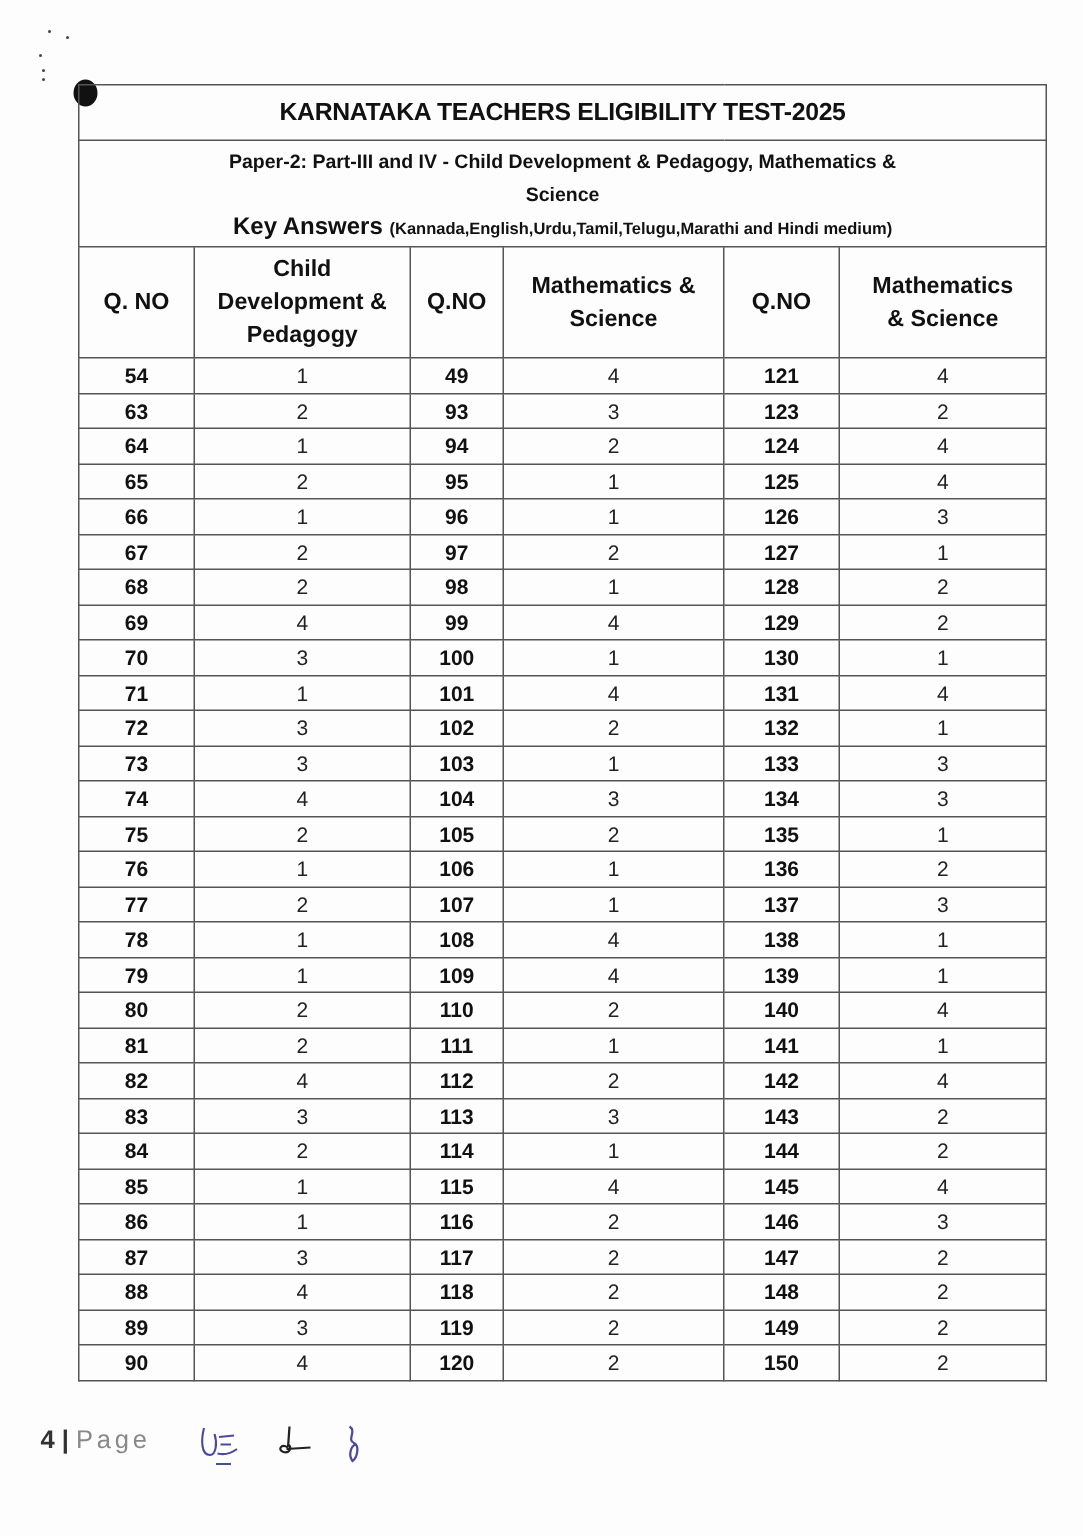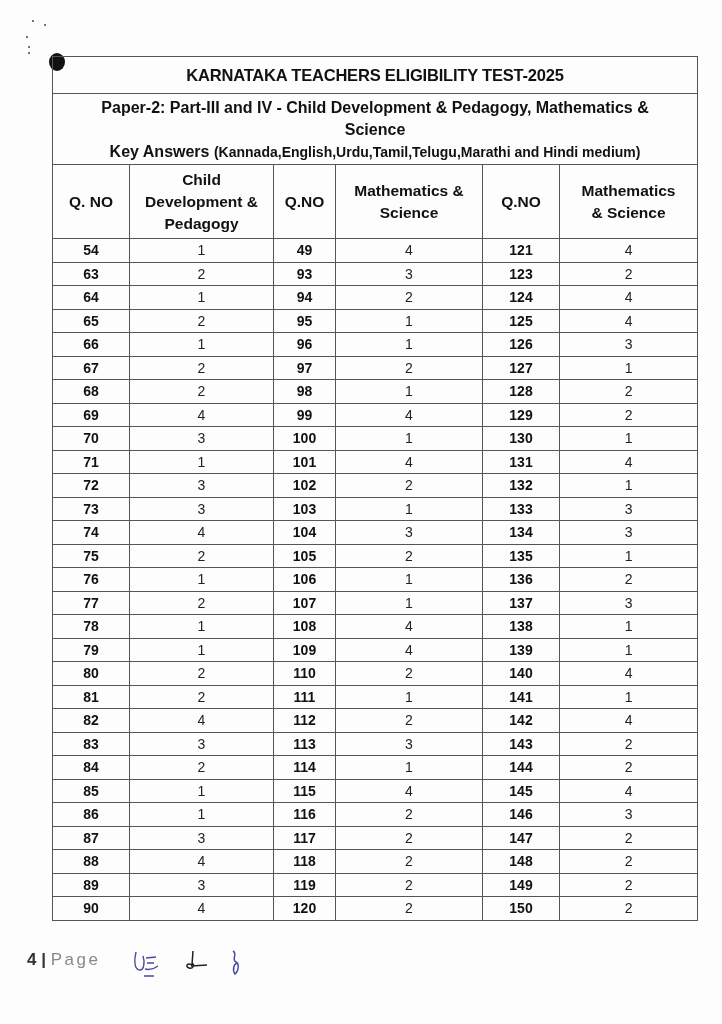--- a/index.html
+++ b/index.html
@@ -7,23 +7,23 @@
          font-family: "Liberation Sans", "DejaVu Sans", sans-serif; color: #111; }
   .page { position: absolute; left: 0; top: 0; width: 722px; height: 1024px; background: #fdfdfd; }
   .specks { position: absolute; left: 20px; top: 14px; width: 30px; height: 50px; }
   .speck { position: absolute; width: 2px; height: 2px; background: #444; border-radius: 50%; }
   .hole { position: absolute; left: 49px; top: 53px; width: 16px; height: 18px; border-radius: 50%; background: #111; }
   table.key { position: absolute; left: 52px; top: 56px; width: 645px; border-collapse: collapse;
               table-layout: fixed; }
   table.key td { border: 1px solid #555; text-align: center; padding: 0; }
   .title-cell { height: 36px; font-size: 16.5px; font-weight: bold; letter-spacing: -0.2px; }
   .sub-cell { height: 68px; font-weight: bold; line-height: 22px; padding-top: 2px !important; }
-  .sub1 { font-size: 16px; }
+  .sub1 { font-size: 13px; }
   .sub2 { font-size: 16px; }
-  .sub2 .small { font-size: 14px; }
+  .sub2 .small { font-size: 11px; }
   .hdr td { height: 73px; font-size: 15.5px; font-weight: bold; line-height: 22px; }
   .row td { height: 22.5px; font-size: 14px; }
   .row td.q { font-weight: bold; }
   .row td.a { font-weight: normal; color: #222; }
   .footer { position: absolute; left: 27px; top: 950px; font-size: 17px; color: #333; }
   .footer .num { font-weight: bold; }
   .footer .pg { color: #888; letter-spacing: 2.5px; }
   .sig { position: absolute; top: 948px; }
 </style>
 </head>

